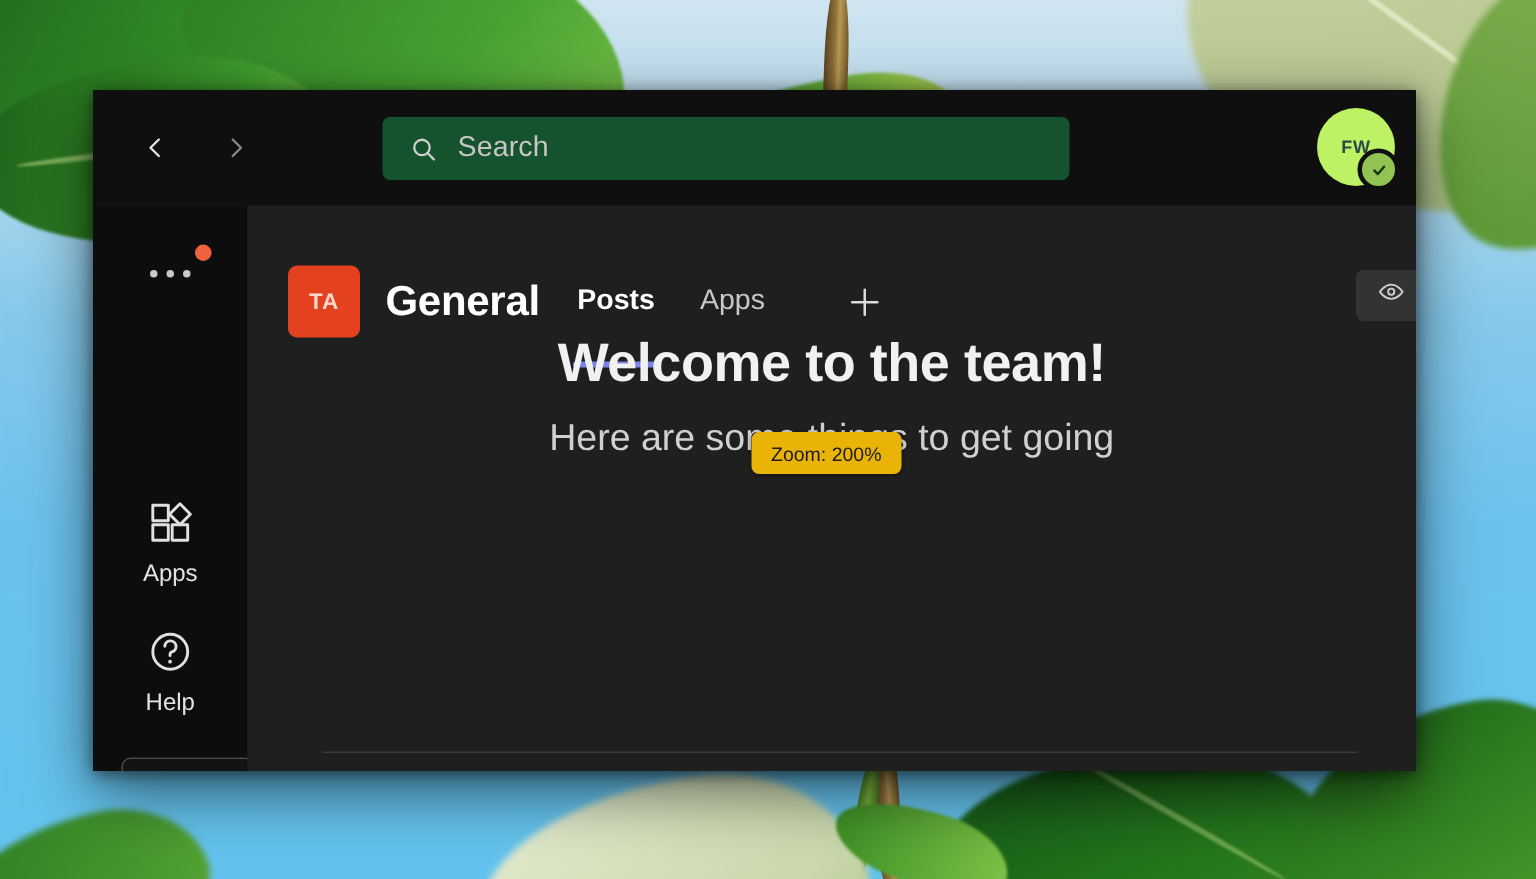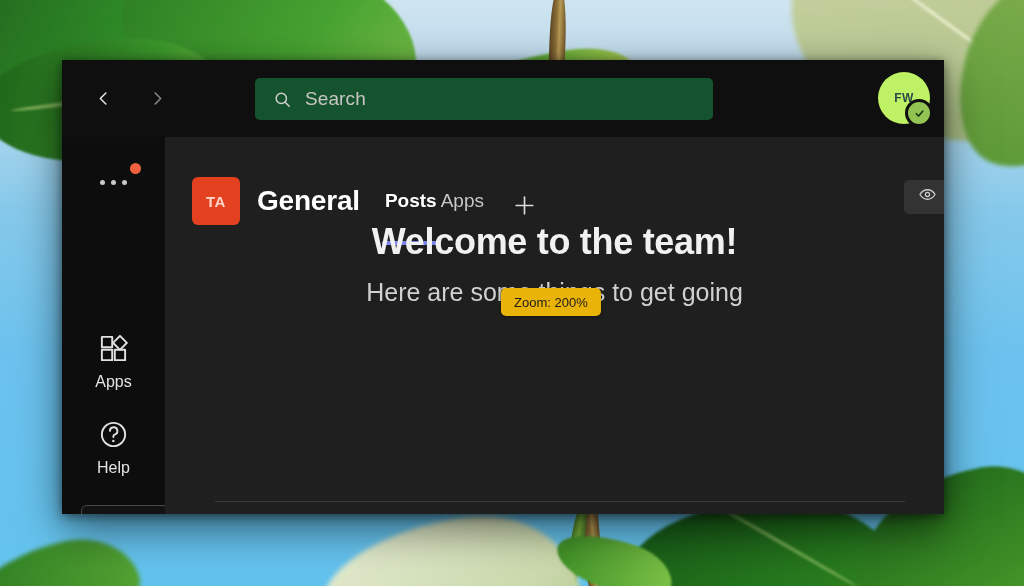--- a/index.html
+++ b/index.html
@@ -122,21 +122,21 @@
   .team-tile {
     width:48px; height:48px; border-radius:6px;
     background:#e3411f;
     color:#ffd7c9; font-size:15px; font-weight:600; letter-spacing:.6px;
     display:flex; align-items:center; justify-content:center;
     margin-left:27px;
   }
   .chan-title {
     margin-left:17px; color:#ffffff; font-size:28px; font-weight:700; letter-spacing:-.2px;
   }
-  .tabs { display:flex; align-items:flex-end; margin-left:23px; }
+  .tabs { display:flex; align-items:center; margin-left:23px; gap:26px; }
   .tab {
     position:relative; color:#c7c7c7; font-size:19px; padding:6px 2px 6px 2px;
   }
   .tab.active { color:#ffffff; font-weight:700; }
   .tab.active .underline {
     position:absolute; left:-1px; right:-1px; bottom:-27px; height:4px;
     background:#7b83eb; border-radius:2px;
   }
   .tab .caret { display:inline-block; margin-left:6px; vertical-align:1px; }
   .addtab { margin-left:26px; display:flex; align-items:center; }

